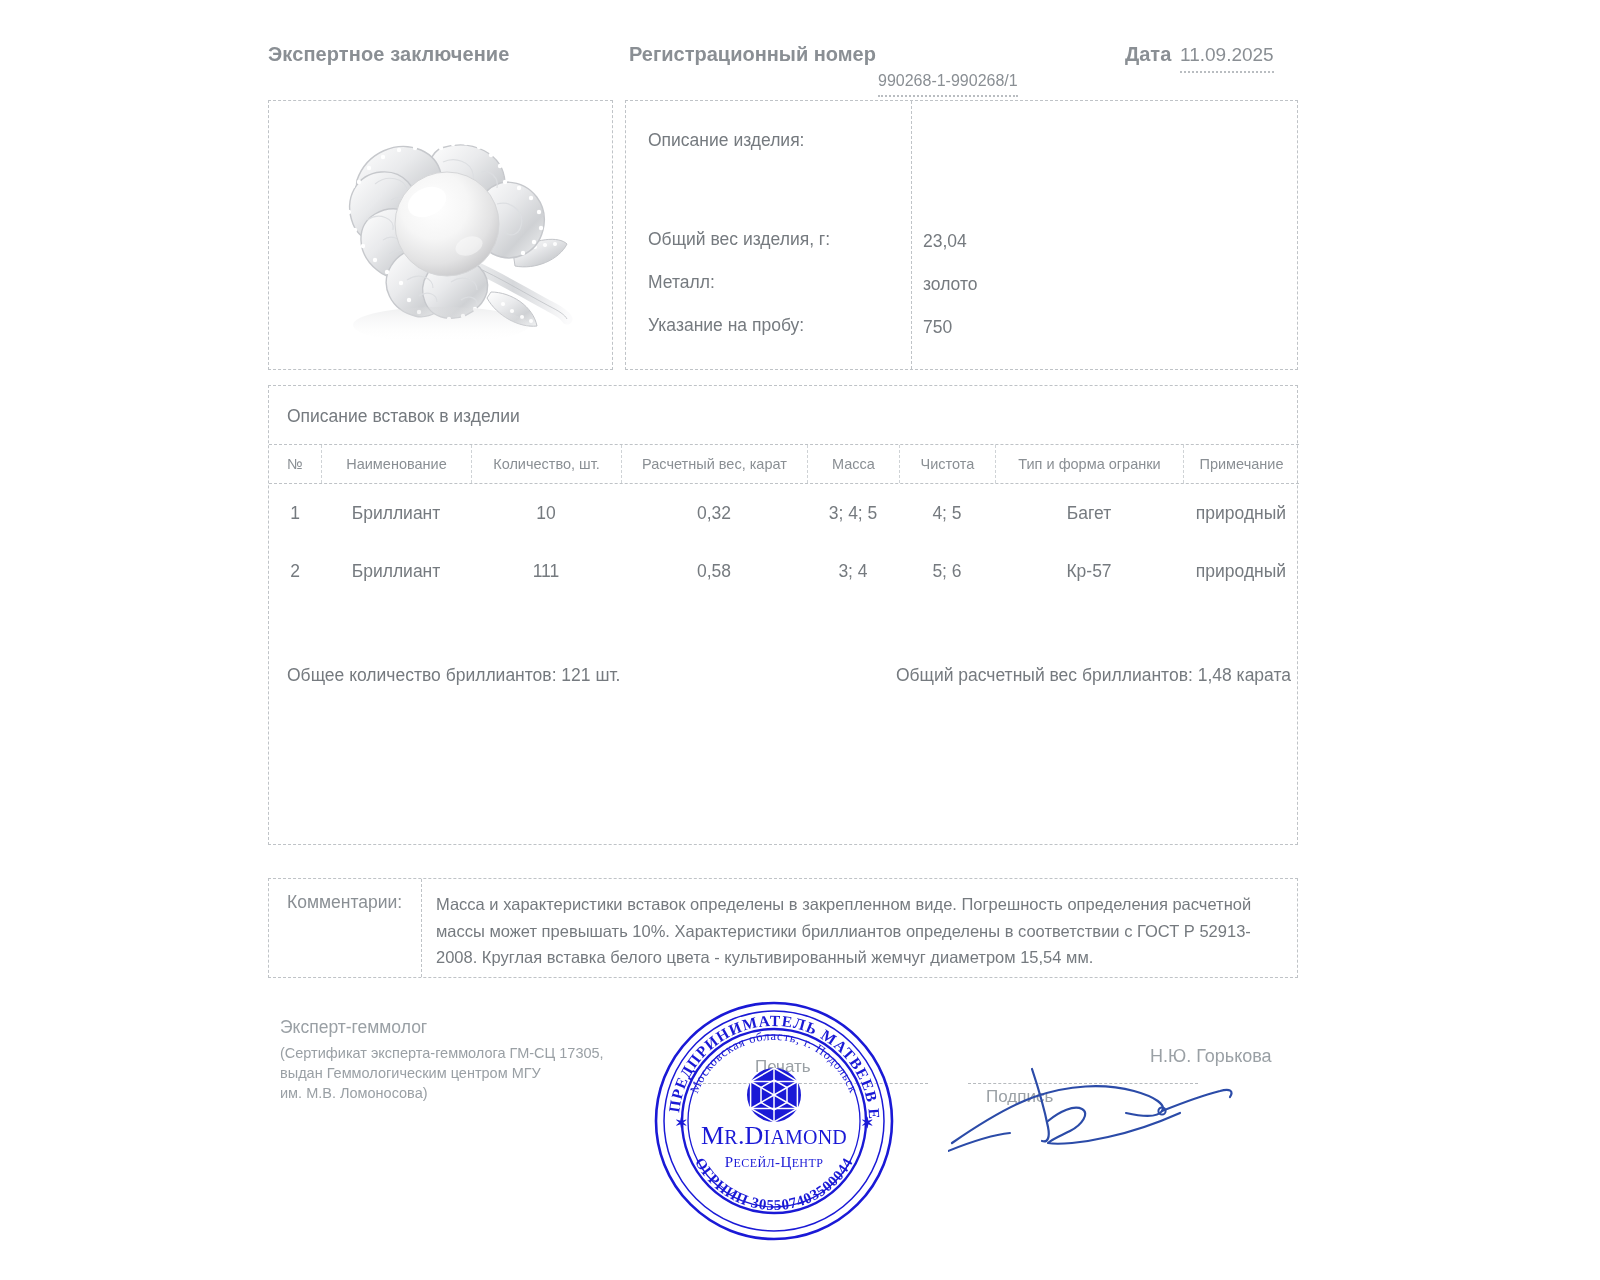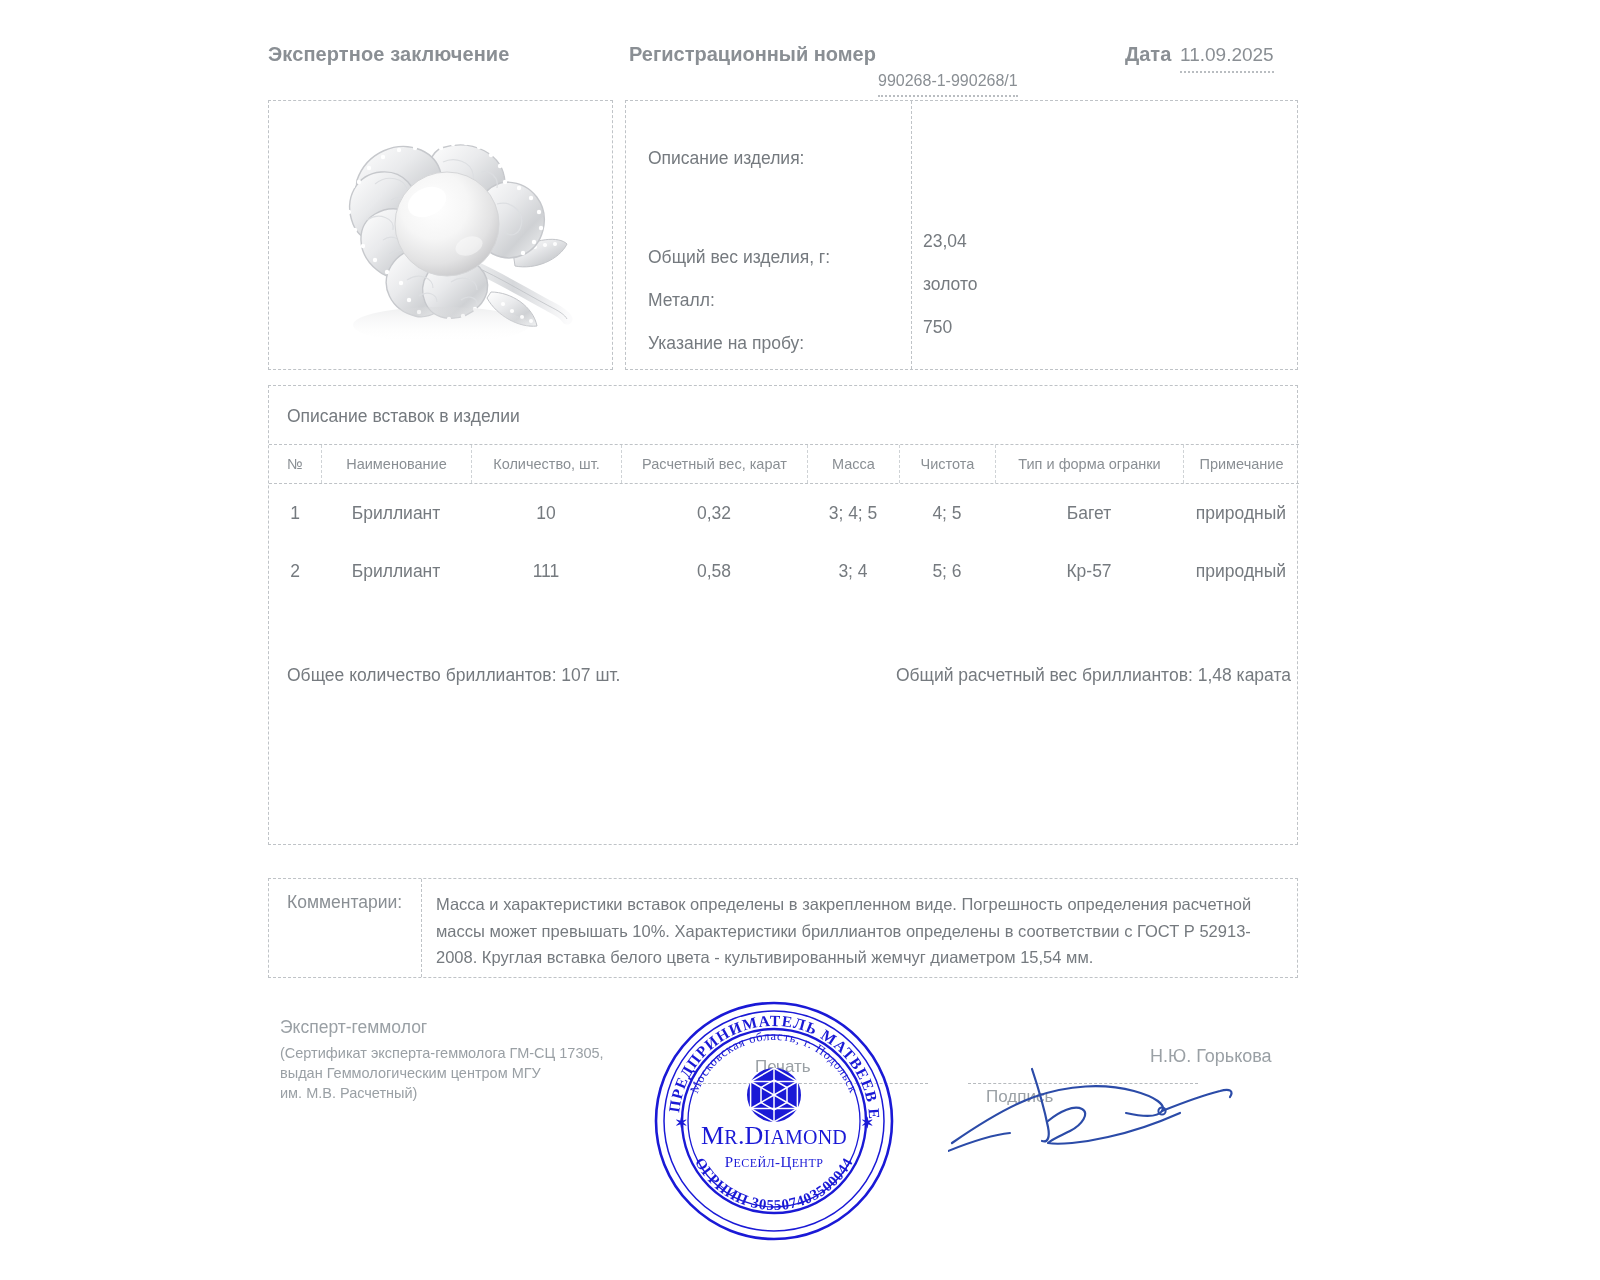--- a/index.html
+++ b/index.html
@@ -117,21 +117,20 @@
     top: 0;
     bottom: 0;
     width: 0;
     border-left: 1px dashed #bfc3c7;
   }
   .d-label {
     position: absolute;
     font-size: 17.5px;
     color: #757a7f;
     white-space: nowrap;
-    margin-top: 18px;
   }
   .d-value {
     position: absolute;
     font-size: 17.5px;
     color: #757a7f;
     line-height: 1.45;
   }
   .dl1 { left: 22px; top: 29px; }
   .dv1 { left: 297px; top: 29px; width: 360px; }
   .dl2 { left: 22px; top: 128px; }
@@ -500,38 +499,38 @@
         <div class="td" style="left:52px;width:150px;">Бриллиант</div>
         <div class="td" style="left:202px;width:150px;">111</div>
         <div class="td" style="left:352px;width:186px;">0,58</div>
         <div class="td" style="left:538px;width:92px;">3; 4</div>
         <div class="td" style="left:630px;width:96px;">5; 6</div>
         <div class="td" style="left:726px;width:188px;">Кр-57</div>
         <div class="td" style="left:914px;width:116px;">природный</div>
       </div>
 
       <div class="totals">
-        <div class="total-left">Общее количество бриллиантов: 107 шт.</div>
+        <div class="total-left">Общее количество бриллиантов: 121 шт.</div>
         <div class="total-right">Общий расчетный вес бриллиантов: 1,48 карата</div>
       </div>
     </div>
   </div>
 
   <div class="dbox comments-box">
     <div class="comments-divider"></div>
     <div class="comments-label">Комментарии:</div>
     <div class="comments-text">Масса и характеристики вставок определены в закрепленном виде. Погрешность определения расчетной массы может превышать 10%. Характеристики бриллиантов определены в соответствии с ГОСТ Р 52913-2008. Круглая вставка белого цвета - культивированный жемчуг диаметром 15,54 мм.</div>
   </div>
 
   <div class="footer">
     <div class="expert-title">Эксперт-геммолог</div>
     <div class="expert-sub">
       <div>(Сертификат эксперта-геммолога ГМ-СЦ 17305,</div>
       <div>выдан Геммологическим центром МГУ</div>
-      <div>им. М.В. Расчетный)</div>
+      <div>им. М.В. Ломоносова)</div>
     </div>
 
     <div class="seal-line"></div>
     <div class="seal-label">Печать</div>
 
     <div class="sign-line"></div>
     <div class="sign-label">Подпись</div>
     <div class="expert-name">Н.Ю. Горькова</div>
 
     <svg class="stamp" viewBox="0 0 242 242">

